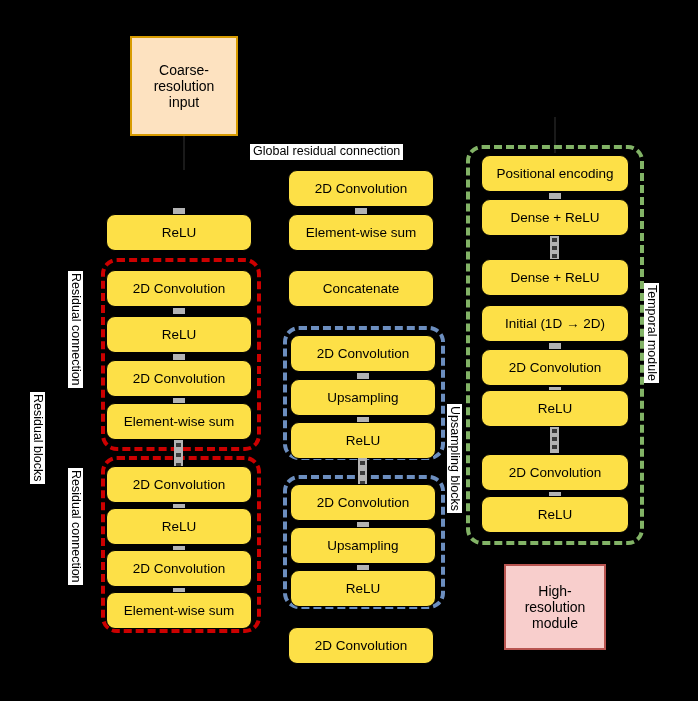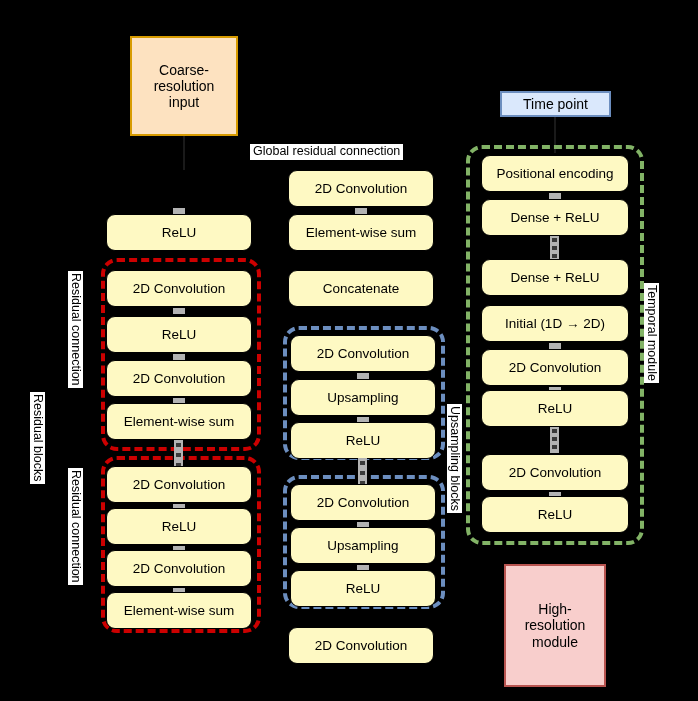--- a/index.html
+++ b/index.html
@@ -4,21 +4,21 @@
 <style>
   html,body{margin:0;padding:0;background:#000;}
   body{width:698px;height:701px;overflow:hidden;font-family:"Liberation Sans",sans-serif;}
   #canvas{position:relative;width:698px;height:701px;background:#000;}
 
   
   .node{position:absolute;box-sizing:border-box;display:flex;align-items:center;
         justify-content:center;text-align:center;line-height:1.15;}
 
   
-  .proc{background:#fef9c3;border:1px solid #000000;border-radius:9px;
+  .proc{background:#fde047;border:1px solid #000000;border-radius:9px;
         color:#000000;font-size:13.5px;}
 
   
   .term{font-size:14px;border-width:2px;border-style:solid;flex-direction:column;}
   .term .ln{display:block;}
 
   
   .stub{position:absolute;background:#b3b3b3;width:12px;height:6px;}
   
   .vdots{position:absolute;width:9px;background:#b3b3b3;}
@@ -48,23 +48,20 @@
 
 <div id="canvas">
 
   <div class="node term" style="left:130px;top:36px;width:108px;height:100px;background:#fde2c0;border-color:#d79b00;">
     <span class="ln">Coarse-</span>
     <span class="ln">resolution</span>
     <span class="ln">input</span>
   </div>
   <div class="wire" style="left:183px;top:136px;width:2px;height:34px;"></div>
 
-  <div class="node term" style="left:500px;top:91px;width:111px;height:26px;background:#dae8fc;border-color:#6c8ebf;">
-    <span class="ln">Time point</span>
-  </div>
   <div class="wire" style="left:554px;top:117px;width:2px;height:36px;"></div>
 
   <div class="hlabel" style="left:250px;top:144px;">Global residual connection</div>
 
   <div class="group g-red" style="left:101px;top:258px;width:160px;height:193px;"></div>
   <div class="group g-red" style="left:101px;top:456px;width:160px;height:177px;"></div>
 
   <div class="group g-blue" style="left:283px;top:326px;width:162px;height:134px;"></div>
   <div class="group g-blue" style="left:283px;top:475px;width:162px;height:134px;"></div>
 
@@ -158,21 +155,21 @@
     <i style="top:2px;"></i>
       <i style="top:10px;"></i>
       <i style="top:18px;"></i>
   </div>
 
   <div class="node proc" style="left:481px;top:454px;width:148px;height:37px;">2D Convolution</div>
   <div class="stub" style="left:549px;top:492px;"></div>
 
   <div class="node proc" style="left:481px;top:496px;width:148px;height:37px;">ReLU</div>
 
-  <div class="node term" style="left:504px;top:564px;width:102px;height:123px;background:#f8cecc;border-color:#b85450;">
+  <div class="node term" style="left:504px;top:564px;width:102px;height:86px;background:#f8cecc;border-color:#b85450;">
     <span class="ln">High-</span>
     <span class="ln">resolution</span>
     <span class="ln">module</span>
   </div>
 
   <div class="vlabel" style="left:45px;top:392px;">Residual blocks</div>
 
   <div class="vlabel" style="left:83px;top:271px;">Residual connection</div>
 
   <div class="vlabel" style="left:83px;top:468px;">Residual connection</div>

